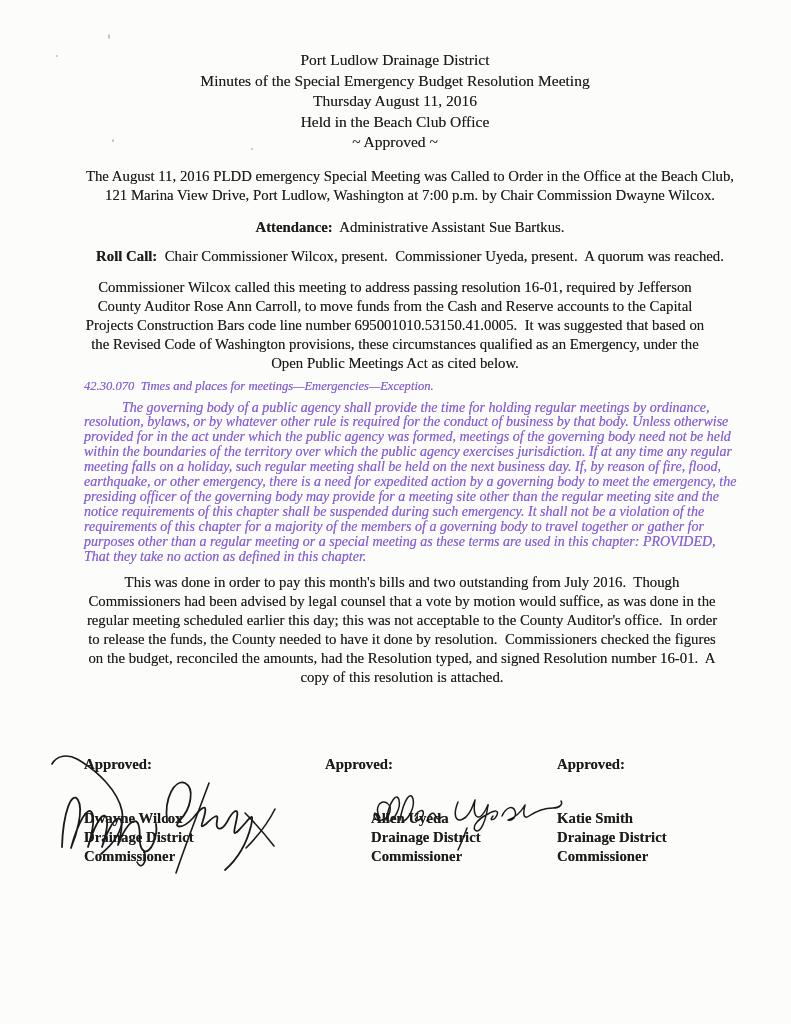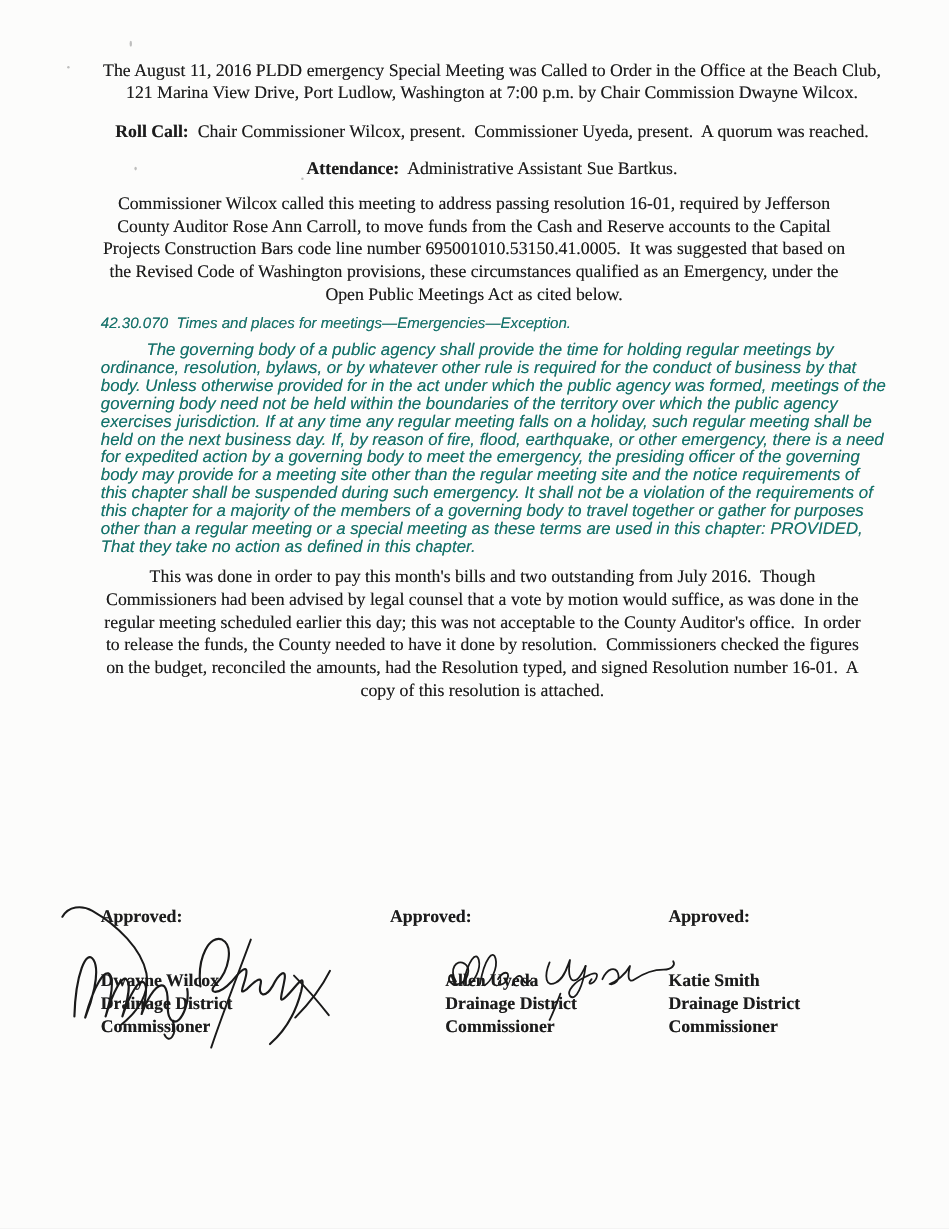--- a/index.html
+++ b/index.html
@@ -16,21 +16,21 @@
   .content{position:absolute;left:84px;top:50px;width:660px;}
   .title-block{width:622px;text-align:center;font-size:15.5px;line-height:20.5px;margin-bottom:14px;}
   .title-line{white-space:pre-wrap;}
   p{margin:0;white-space:pre-wrap;}
   .body-p{font-size:14.8px;line-height:19px;text-align:center;}
   .opening{width:652px;margin-bottom:13px;}
   .rollcall{width:652px;margin-bottom:12px;}
   .attendance{width:652px;margin-bottom:10px;}
   .label-bold{font-weight:bold;}
   .purpose{width:622px;margin-bottom:6px;}
-  .statute{font-family:Liberation Sans, sans-serif;font-style:italic;color:#0f766e;
+  .statute{font-family:Liberation Serif, serif;font-style:italic;color:#8b5cf6;
            text-shadow:0 0 .5px rgba(40,40,40,.5);}
   .statute-heading{font-size:12.6px;line-height:15px;margin-bottom:7px;width:660px;}
   .statute-body{font-size:14px;line-height:14.9px;width:656px;text-indent:38px;margin-bottom:9px;}
   .action{width:636px;margin-bottom:10px;}
   .adjournment{width:652px;margin-bottom:12px;}
   .submitted{width:652px;}
   .sig-col{position:absolute;font-size:14.8px;line-height:19px;font-weight:bold;}
   .sig-col .approved{display:block;}
   .sig-names{margin-top:35px;}
   .sig-names div{white-space:pre-wrap;}
@@ -43,26 +43,33 @@
 
 <div class="page">
 
   <div class="speck" style="left:108px;top:34px;width:2px;height:5px;"></div>
   <div class="speck" style="left:56px;top:55px;width:2px;height:2px;"></div>
   <div class="speck" style="left:112px;top:139px;width:2px;height:3px;"></div>
   <div class="speck" style="left:251px;top:148px;width:2px;height:2px;"></div>
 
   <div class="content">
 
+    <div class="title-block">
+      <div class="title-line">Port Ludlow Drainage District</div>
+      <div class="title-line">Minutes of the Special Emergency Budget Resolution Meeting</div>
+      <div class="title-line">Thursday August 11, 2016</div>
+      <div class="title-line">Held in the Beach Club Office</div>
+      <div class="title-line">~ Approved ~</div>
+    </div>
 
     <p class="body-p opening">The August 11, 2016 PLDD emergency Special Meeting was Called to Order in the Office at the Beach Club, 121 Marina View Drive, Port Ludlow, Washington at 7:00 p.m. by Chair Commission Dwayne Wilcox.</p>
 
+    <p class="body-p attendance"><span class="label-bold">Attendance:</span><span>  Administrative Assistant Sue Bartkus.</span></p>
+
     <p class="body-p rollcall"><span class="label-bold">Roll Call:</span><span>  Chair Commissioner Wilcox, present.  Commissioner Uyeda, present.  A quorum was reached.</span></p>
-
-    <p class="body-p attendance"><span class="label-bold">Attendance:</span><span>  Administrative Assistant Sue Bartkus.</span></p>
 
     <p class="body-p purpose">Commissioner Wilcox called this meeting to address passing resolution 16-01, required by Jefferson County Auditor Rose Ann Carroll, to move funds from the Cash and Reserve accounts to the Capital Projects Construction Bars code line number 695001010.53150.41.0005.  It was suggested that based on the Revised Code of Washington provisions, these circumstances qualified as an Emergency, under the Open Public Meetings Act as cited below.</p>
 
     <p class="statute statute-heading">42.30.070  Times and places for meetings—Emergencies—Exception.</p>
 
     <p class="statute statute-body">The governing body of a public agency shall provide the time for holding regular meetings by ordinance, resolution, bylaws, or by whatever other rule is required for the conduct of business by that body. Unless otherwise provided for in the act under which the public agency was formed, meetings of the governing body need not be held within the boundaries of the territory over which the public agency exercises jurisdiction. If at any time any regular meeting falls on a holiday, such regular meeting shall be held on the next business day. If, by reason of fire, flood, earthquake, or other emergency, there is a need for expedited action by a governing body to meet the emergency, the presiding officer of the governing body may provide for a meeting site other than the regular meeting site and the notice requirements of this chapter shall be suspended during such emergency. It shall not be a violation of the requirements of this chapter for a majority of the members of a governing body to travel together or gather for purposes other than a regular meeting or a special meeting as these terms are used in this chapter: PROVIDED, That they take no action as defined in this chapter.</p>
 
     <p class="body-p action">This was done in order to pay this month's bills and two outstanding from July 2016.  Though Commissioners had been advised by legal counsel that a vote by motion would suffice, as was done in the regular meeting scheduled earlier this day; this was not acceptable to the County Auditor's office.  In order to release the funds, the County needed to have it done by resolution.  Commissioners checked the figures on the budget, reconciled the amounts, had the Resolution typed, and signed Resolution number 16-01.  A copy of this resolution is attached.</p>
 
 

